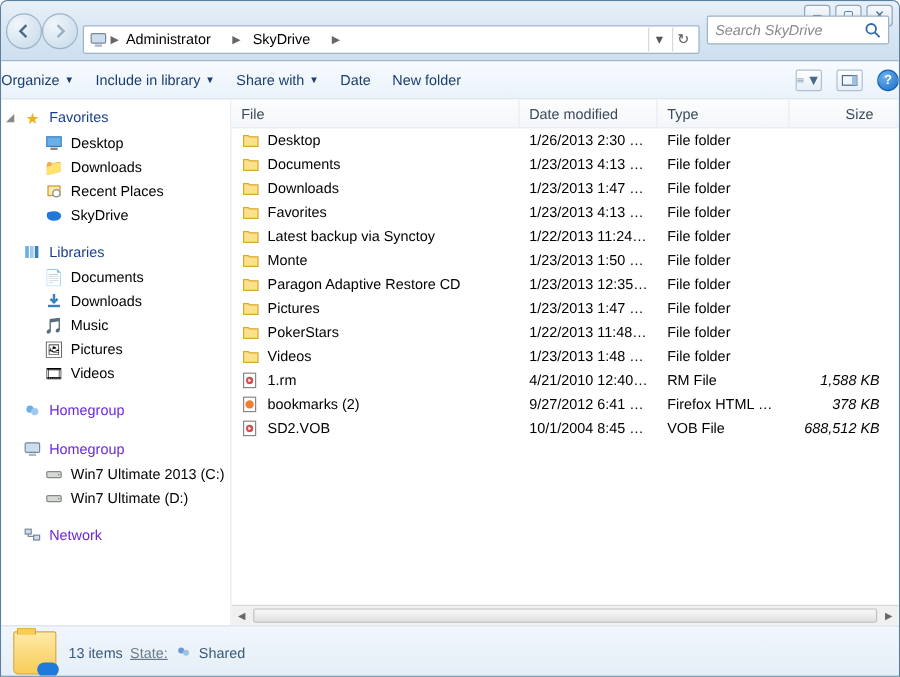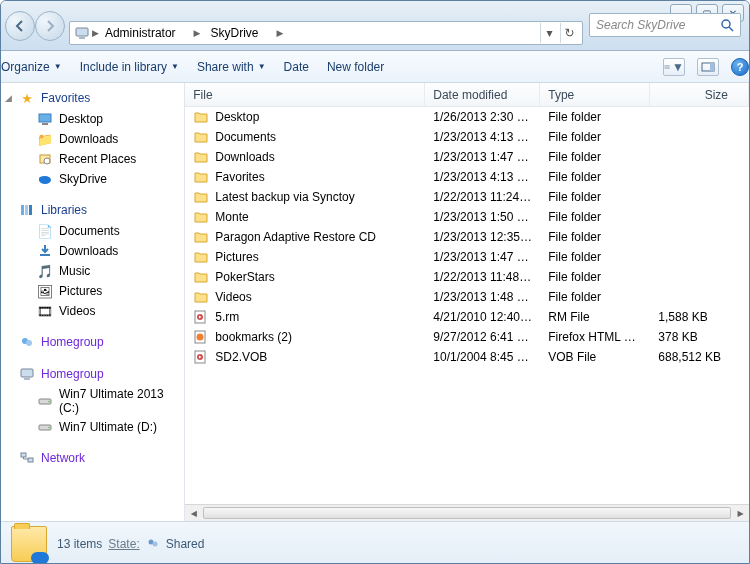--- a/index.html
+++ b/index.html
@@ -47,21 +47,21 @@
 .content { flex: 1; display: flex; flex-direction: column; background:#fff; }
 .col-headers { display: flex; border-bottom: 1px solid #e5e9ed; height: 24px; align-items: center; background: linear-gradient(#fdfdfe,#f3f6f9); }
 .col { padding: 0 8px; color: #3a4a5a; height:100%; display:flex; align-items:center; border-right:1px solid #e8ecf0;}
 .col.name{width:240px;} .col.date{width:115px;} .col.type{width:110px;} .col.size{flex:1; justify-content:flex-end; padding-right:20px;}
 .filelist { flex:1; overflow:auto; }
 .row { display:flex; height:20px; align-items:center; }
 .row .cell { padding: 0 8px; white-space:nowrap; overflow:hidden; text-overflow:ellipsis;}
 .row .cell.name{width:240px; display:flex; align-items:center; gap:6px;}
 .row .cell.date{width:115px;}
 .row .cell.type{width:110px;}
-.row .cell.size{flex:1; padding-right:28px;}
+.row .cell.size{flex:1; text-align:right; padding-right:16px;font-style:italic;}
 .hscroll { height:17px; background:#f0f0f0; border-top:1px solid #d8d8d8; position:relative; display:flex; align-items:center;}
 .hscroll .thumb{position:absolute; left:18px; right:18px; top:2px; bottom:2px; background:linear-gradient(#f8f8f8,#e0e0e0); border:1px solid #c0c0c0; border-radius:2px;}
 .hscroll .arr{width:17px;height:15px;display:flex;align-items:center;justify-content:center;font-size:8px;color:#666;}
 .hscroll .arr.r{margin-left:auto;}
 
 
 .details { height: 44px; background: linear-gradient(#f0f6fc,#e5eef7); border-top:1px solid #d0dae5; display:flex; align-items:center; padding: 4px 10px; gap:10px;}
 .details .big-ico{width:36px;height:36px;position:relative;}
 .big-ico .fld{position:absolute;inset:0;background:linear-gradient(#ffe9a8,#f7cd56);border-radius:2px 2px 4px 4px; border:1px solid #d8a830;}
 .big-ico .fld::before{content:"";position:absolute;top:-4px;left:2px;width:14px;height:5px;background:#f7cd56;border:1px solid #d8a830;border-bottom:none;border-radius:2px 2px 0 0;}
@@ -429,21 +429,21 @@
         </div>
         <div class="row">
           <div class="cell name">
             <span class="ico">
               <svg width="16" height="16" viewBox="0 0 16 16">
                 <rect x="2" y="2" width="10" height="12" fill="#fff" stroke="#888"></rect>
                 <circle cx="7" cy="8" r="3" fill="#d05050"></circle>
                 <path d="M6 6.5v3l2.5-1.5z" fill="#fff"></path>
               </svg>
             </span>
-            <span>5.rm</span>
+            <span>1.rm</span>
           </div>
           <div class="cell date">4/21/2010 12:40 ...</div>
           <div class="cell type">RM File</div>
           <div class="cell size">1,588 KB</div>
         </div>
         <div class="row">
           <div class="cell name">
             <span class="ico">
               <svg width="16" height="16" viewBox="0 0 16 16">
                 <rect x="2" y="2" width="10" height="12" fill="#fff" stroke="#888"></rect>

